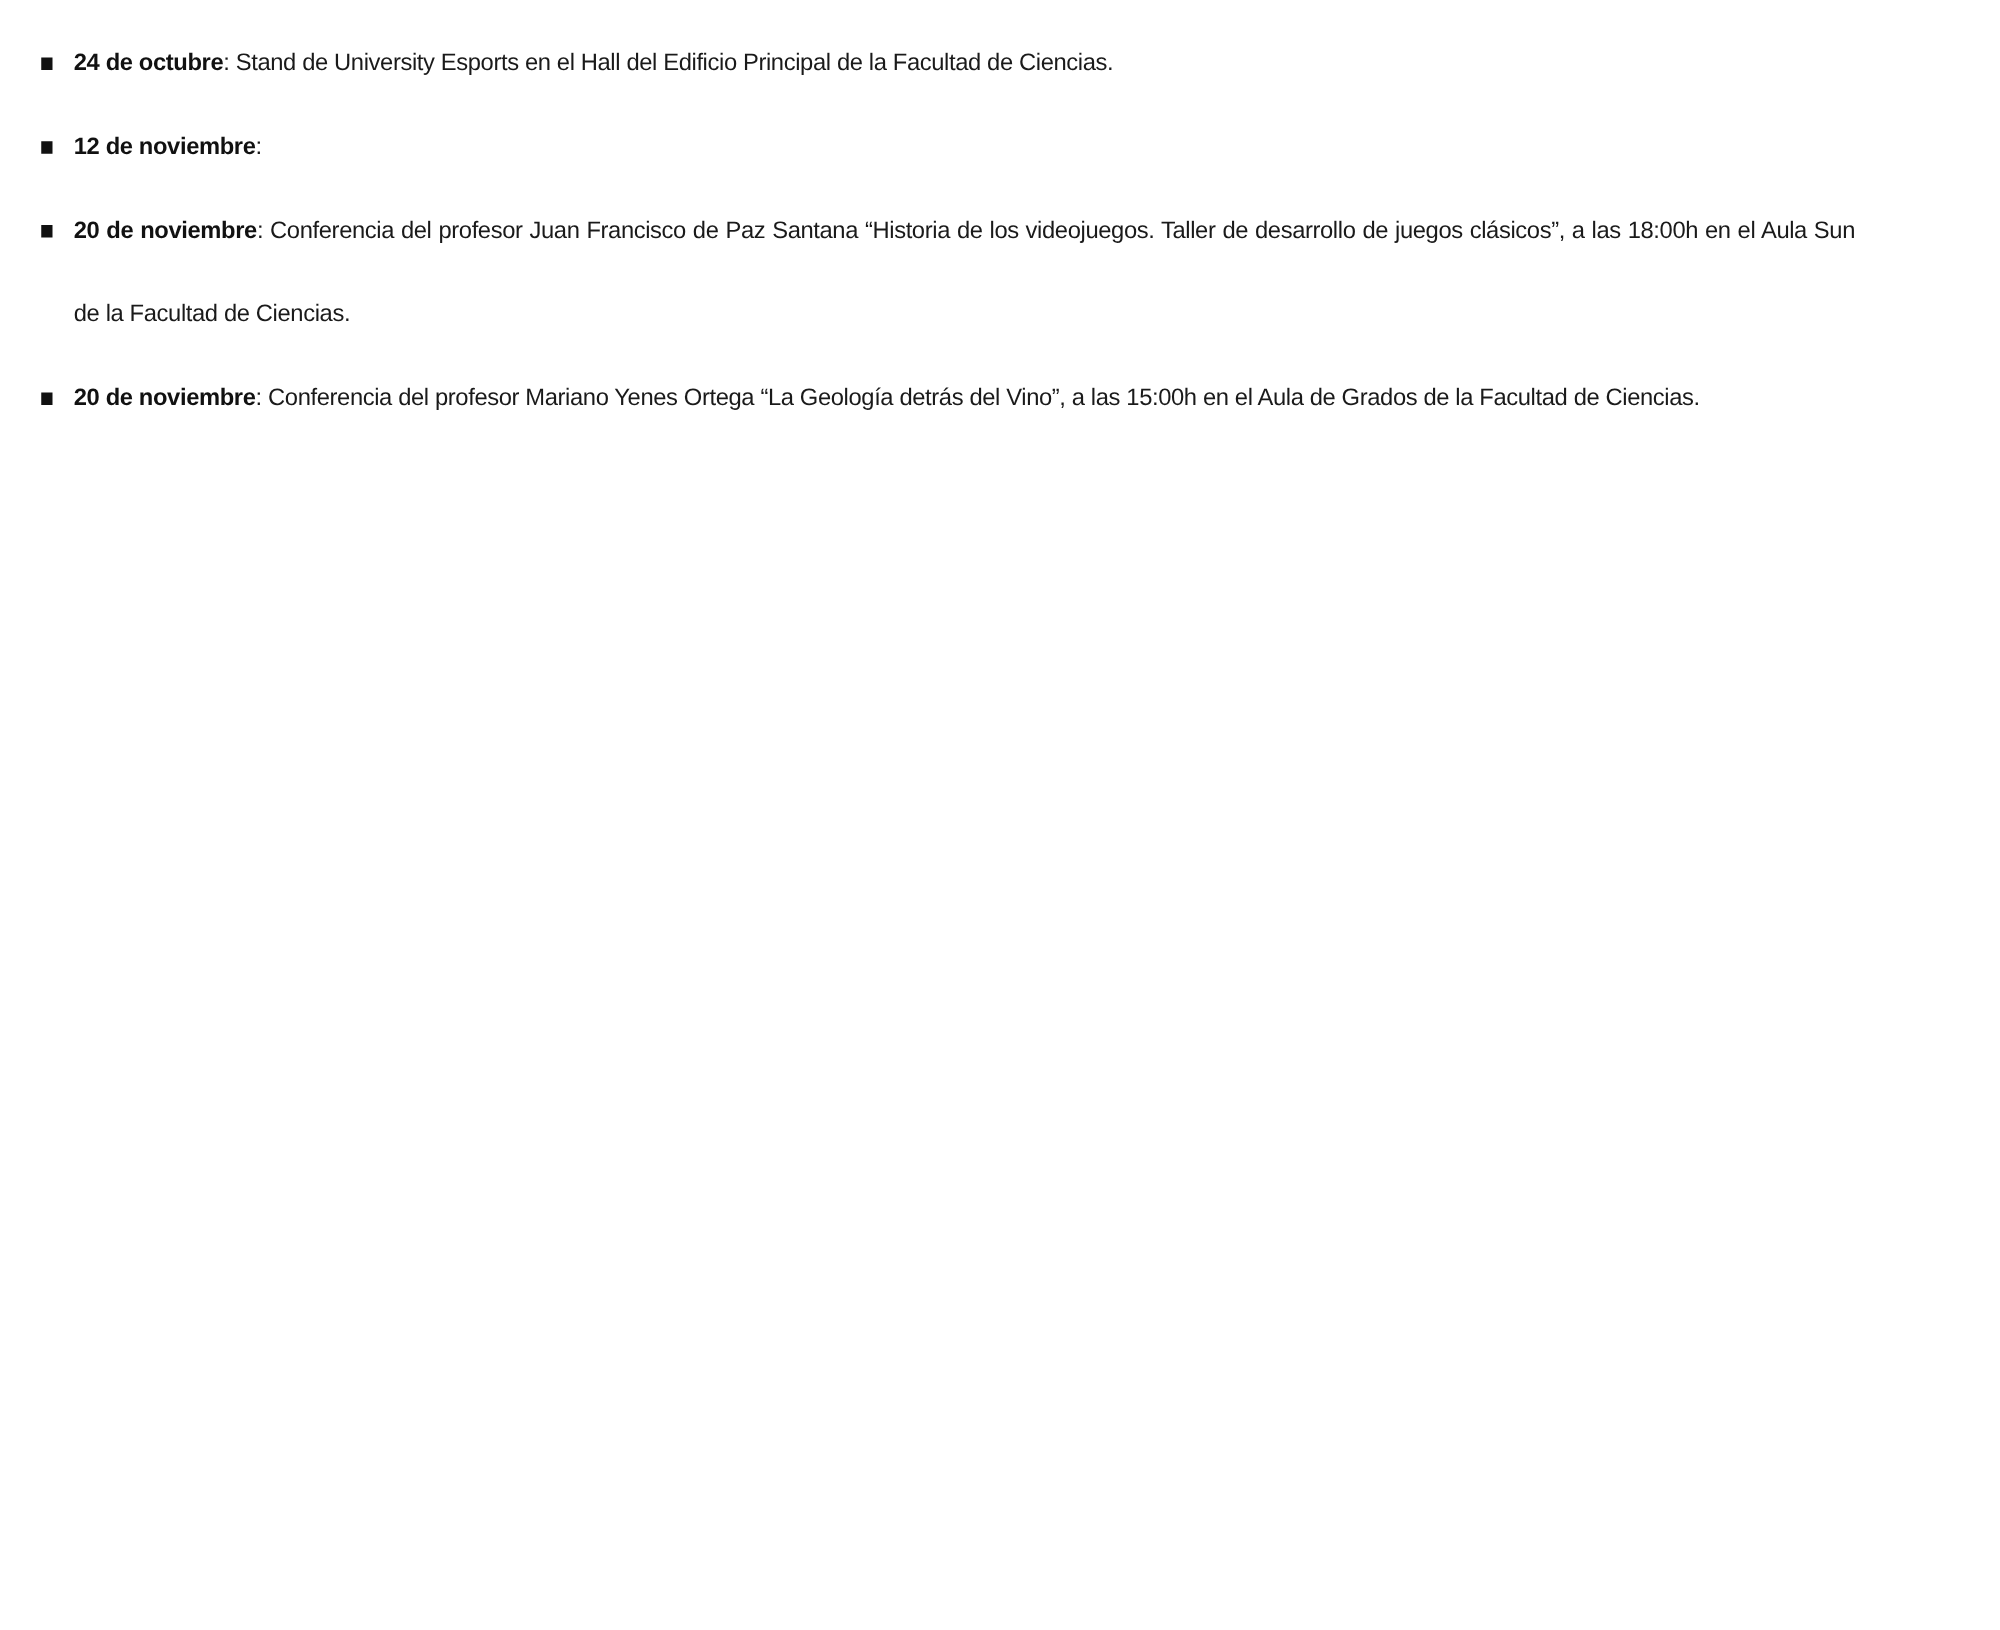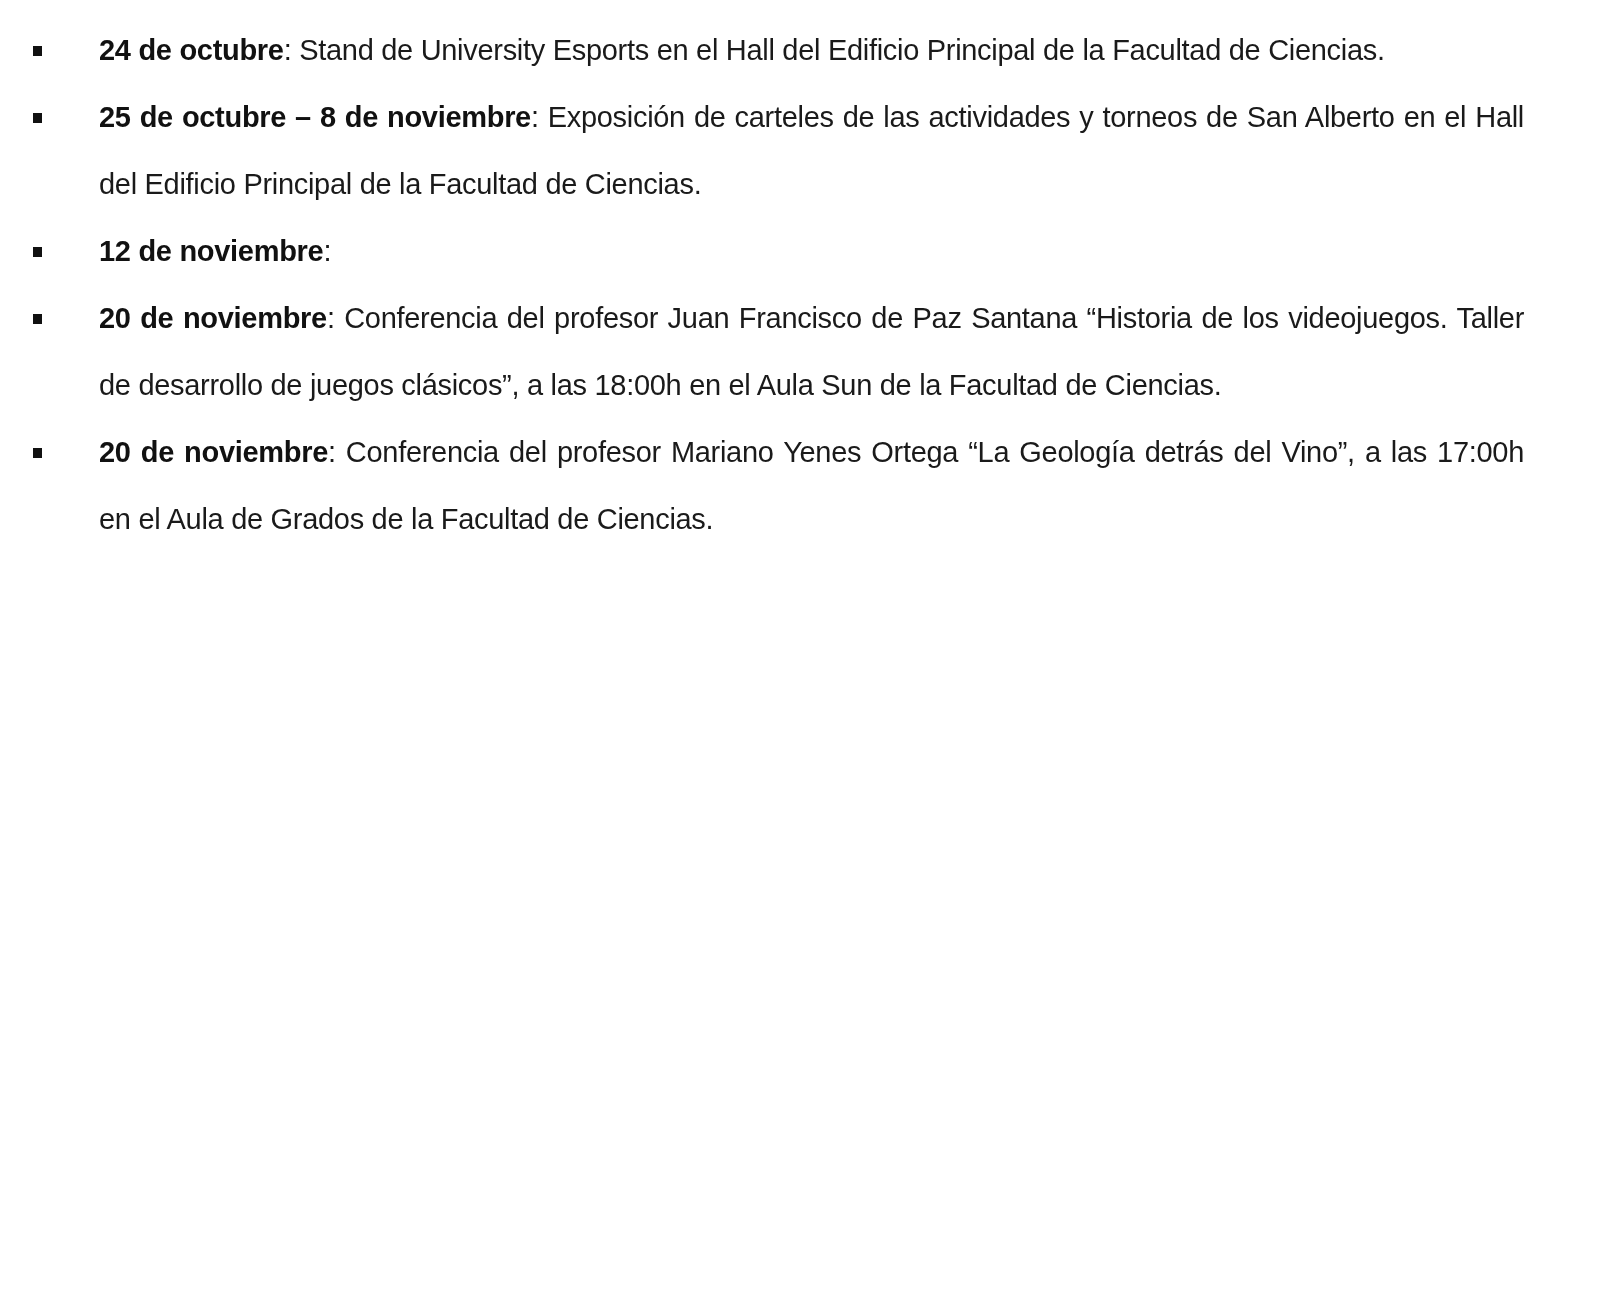--- a/index.html
+++ b/index.html
@@ -23,23 +23,23 @@
       list-style: none;
       margin: 0;
       padding: 0;
       position: absolute;
       left: 0;
       top: 17px;
       width: 1600px;
     }
     .item {
       position: relative;
-      padding-left: 99px;
+      padding-left: 59px;
       width: 1425px;
-      font-size: 29px;
+      font-size: 19px;
       line-height: 67px;
       text-align: justify;
       letter-spacing: -0.3px;
     }
     .bullet-square {
       position: absolute;
       left: 33px;
       top: 29px;
       width: 9px;
       height: 10px;
@@ -79,39 +79,35 @@
 <body>
 
 <div class="doc">
   <ul class="list">
 
     <li class="item">
       <span class="bullet-square"></span>
       <span class="date">24 de octubre</span><span>:</span><span> Stand de University Esports en el Hall del Edificio Principal de la Facultad de Ciencias.</span>
     </li>
 
-    <li class="item">
-      <span class="bullet-square"></span>
-      <span class="date">25 de octubre – 8 de noviembre</span><span>:</span><span> Exposición de carteles de las actividades y torneos de San Alberto en el Hall del Edificio Principal de la Facultad de Ciencias.</span>
-    </li>
 
 
     <li class="item">
       <span class="bullet-square"></span>
       <span class="date">12 de noviembre</span><span>:</span>
       <ul class="sublist">
       </ul>
     </li>
 
     <li class="item">
       <span class="bullet-square"></span>
       <span class="date">20 de noviembre</span><span>:</span><span> Conferencia del profesor Juan Francisco de Paz Santana “Historia de los videojuegos. Taller de desarrollo de juegos clásicos”, a las 18:00h en el Aula Sun de la Facultad de Ciencias.</span>
     </li>
 
     <li class="item">
       <span class="bullet-square"></span>
-      <span class="date">20 de noviembre</span><span>:</span><span> Conferencia del profesor Mariano Yenes Ortega “La Geología detrás del Vino”, a las 17:00h en el Aula de Grados de la Facultad de Ciencias.</span>
+      <span class="date">20 de noviembre</span><span>:</span><span> Conferencia del profesor Mariano Yenes Ortega “La Geología detrás del Vino”, a las 15:00h en el Aula de Grados de la Facultad de Ciencias.</span>
     </li>
 
 
 
   </ul>
 </div>
 
 </body></html>

